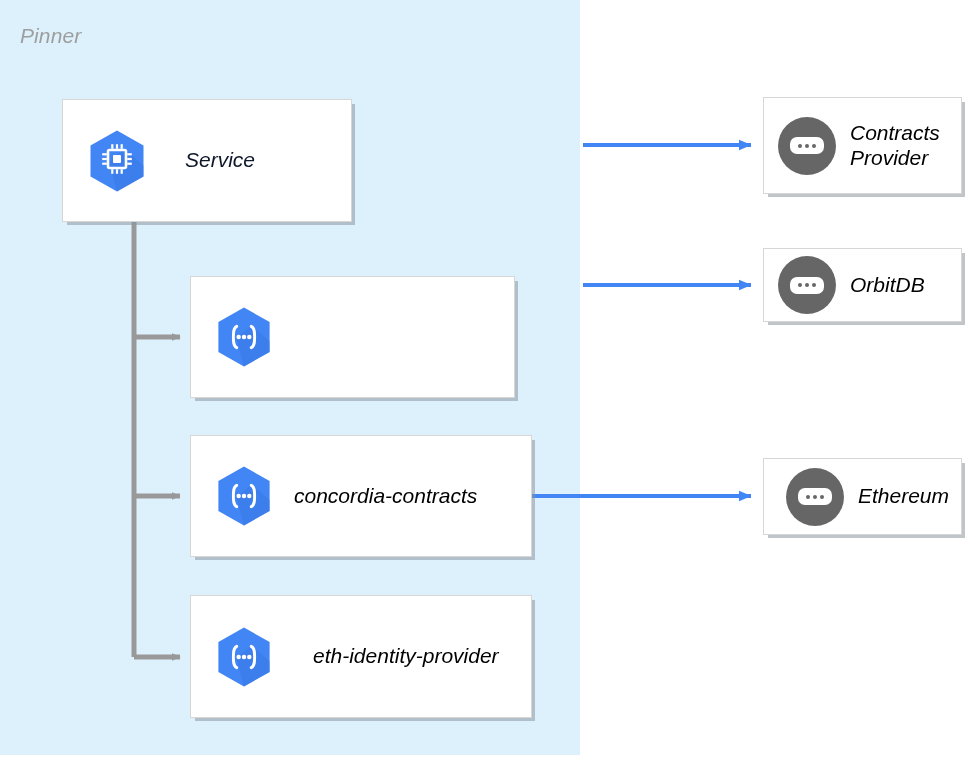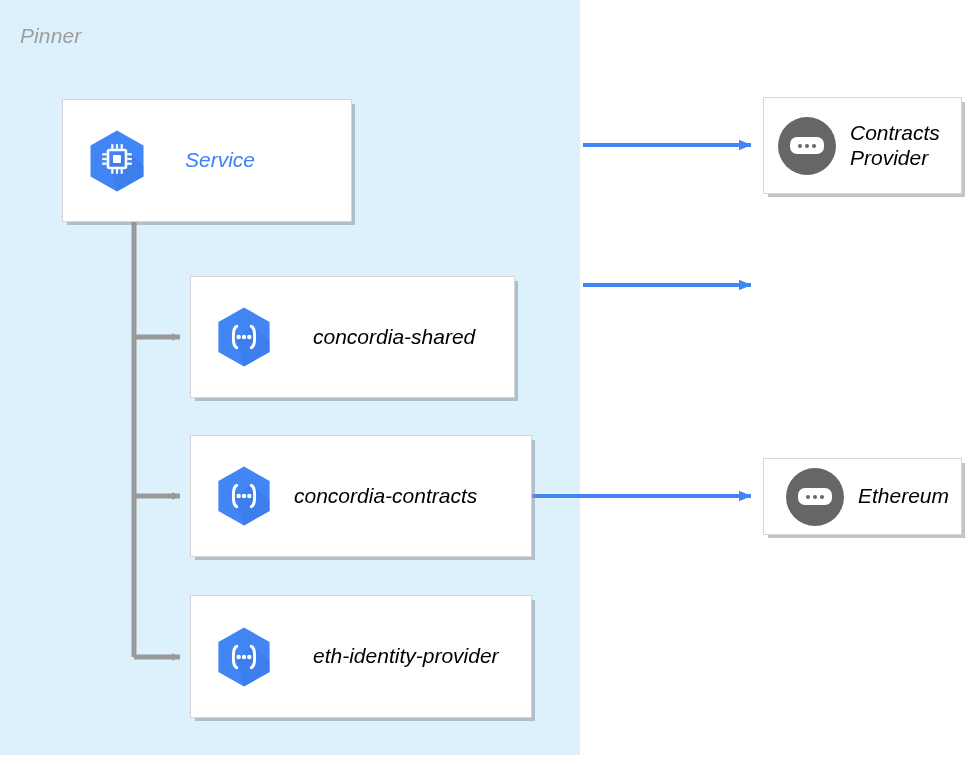--- a/index.html
+++ b/index.html
@@ -44,21 +44,21 @@
     display: flex;
     align-items: center;
   }
   .node-label {
     font-size: 21px;
     color: #000000;
     line-height: 1.18;
     white-space: pre-line;
   }
   .node-label.muted {
-    color: #3b82f6;
+    color: #0f172a;
   }
 
   
   .hex-icon {
     position: relative;
     flex: none;
   }
   .hex-icon svg { display: block; }
 
   
@@ -166,21 +166,20 @@
           <path d="M22.5 21 C19 22.5 19 27.5 19 32 C19 36.5 19 41.5 22.5 43"></path>
           <path d="M37.5 21 C41 22.5 41 27.5 41 32 C41 36.5 41 41.5 37.5 43"></path>
         </g>
         <g fill="#ffffff">
           <circle cx="24.5" cy="32" r="2.3"></circle>
           <circle cx="30" cy="32" r="2.3"></circle>
           <circle cx="35.5" cy="32" r="2.3"></circle>
         </g>
       </svg>
     </span>
-    <span class="node-label" style="margin-left:40px;">concordia-shared</span>
   </div>
 
   <div class="node" style="left:190px; top:435px; width:342px; height:122px; padding-left:24px;">
     <span class="hex-icon">
       <svg width="58" height="62" viewBox="0 0 60 64">
         <path d="M30 1.5 L56.5 16.6 L56.5 47.4 L30 62.5 L3.5 47.4 L3.5 16.6 Z" fill="#4285f4"></path>
         <path d="M30 62.5 L56.5 47.4 L56.5 36.5 L38 20 L22 33 Z" fill="#3b78e7" opacity="0.55"></path>
         <g fill="none" stroke="#ffffff" stroke-width="3" stroke-linecap="round" stroke-linejoin="round">
           <path d="M22.5 21 C19 22.5 19 27.5 19 32 C19 36.5 19 41.5 22.5 43"></path>
           <path d="M37.5 21 C41 22.5 41 27.5 41 32 C41 36.5 41 41.5 37.5 43"></path>
@@ -219,20 +218,30 @@
         <g fill="#ffffff">
           <circle cx="24.5" cy="32" r="2.3"></circle>
           <circle cx="30" cy="32" r="2.3"></circle>
           <circle cx="35.5" cy="32" r="2.3"></circle>
         </g>
       </svg>
     </span>
     <span class="node-label" style="margin-left:40px;">eth-identity-provider</span>
   </div>
 
+  <div class="node" style="left:763px; top:248px; width:199px; height:74px; padding-left:14px;">
+    <span class="circle-icon" style="width:58px; height:58px;">
+      <span class="pill" style="width:34px; height:17px;">
+        <i></i>
+          <i></i>
+          <i></i>
+      </span>
+    </span>
+    <span class="node-label" style="margin-left:14px;">OrbitDB</span>
+  </div>
 
   <div class="node" style="left:763px; top:458px; width:199px; height:77px; padding-left:22px;">
     <span class="circle-icon" style="width:58px; height:58px;">
       <span class="pill" style="width:34px; height:17px;">
         <i></i>
           <i></i>
           <i></i>
       </span>
     </span>
     <span class="node-label" style="margin-left:14px;">Ethereum</span>

